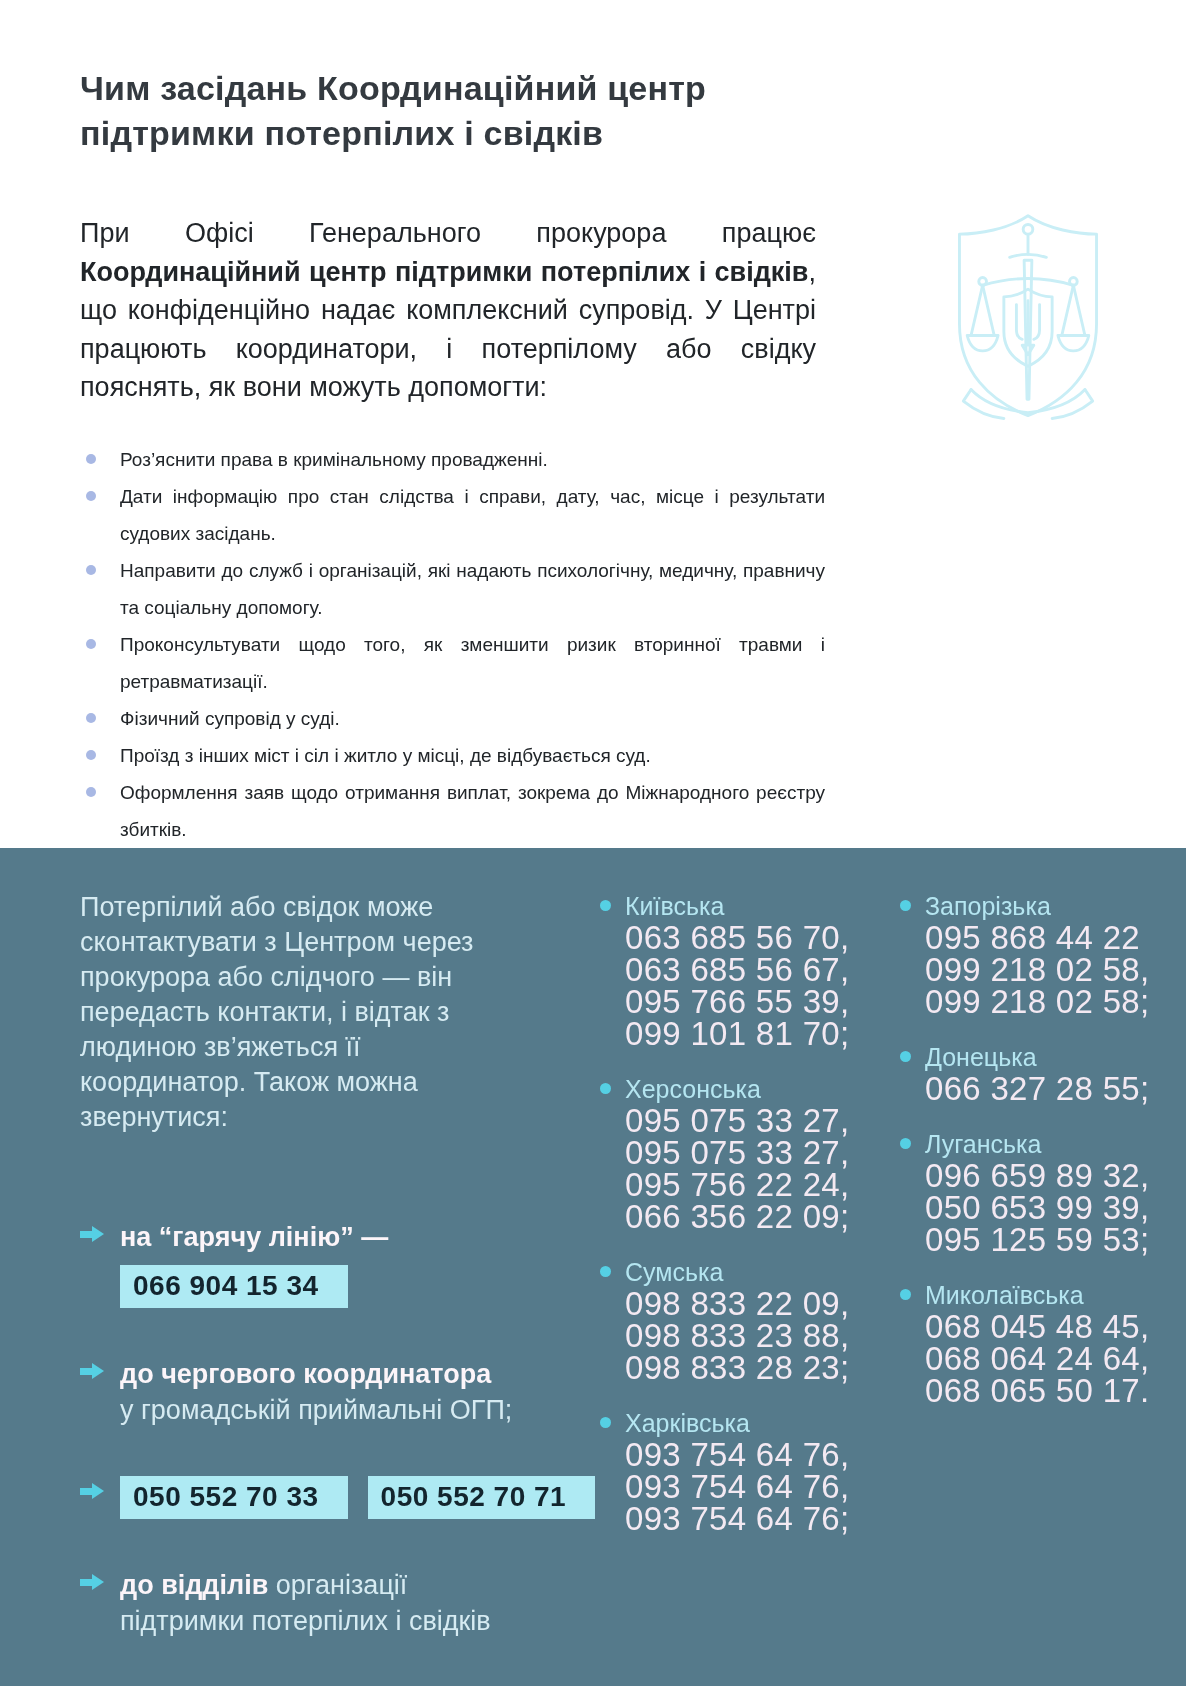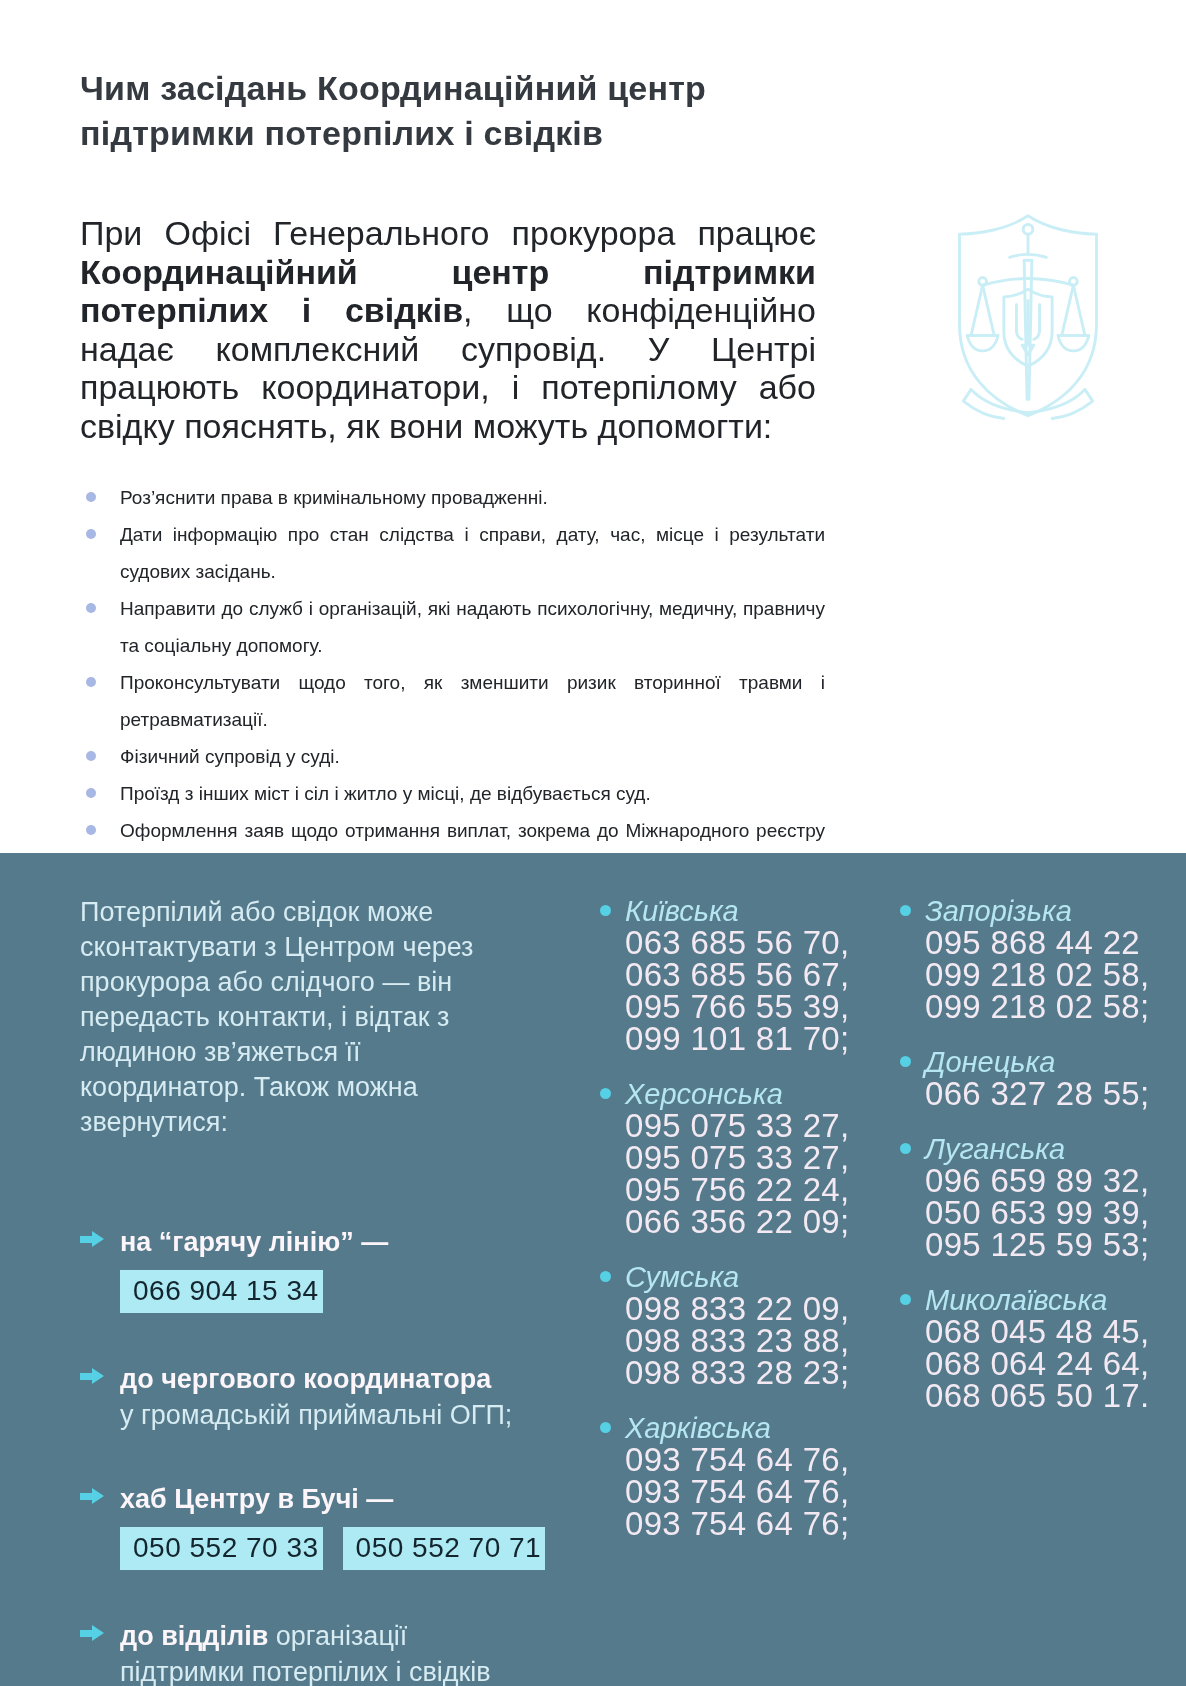--- a/index.html
+++ b/index.html
@@ -39,21 +39,21 @@
     font-size:34px;
     line-height:45px;
     font-weight:700;
     color:var(--title-text);
     letter-spacing:.2px;
     width:790px;
   }
   .lead{
     margin-top:58px;
     width:736px;
-    font-size:34px;
+    font-size:27px;
     line-height:38.5px;
     text-align:justify;
   }
   .lead b{font-weight:700;}
   .emblem{
     position:absolute;
     top:210px;
     right:72px;
     width:172px;
     height:222px;
@@ -130,37 +130,36 @@
     border-bottom:8px solid transparent;
   }
   .ch-line{font-size:27px;line-height:36px;}
   .ch-bold{font-weight:700;color:var(--white-bold);}
   .ch-light{color:var(--light-text);font-weight:400;}
   .hl-row{display:flex;gap:20px;margin-top:10px;}
   .hl{
     display:inline-block;
     background:var(--highlight-bg);
     color:var(--highlight-text);
-    font-weight:400;
+    font-weight:700;
     font-size:28px;
     line-height:34px;
-    padding:4px 4px 5px 13px;
+    padding:4px 29px 5px 13px;
     letter-spacing:.5px;
     white-space:nowrap;
     text-align:center;
   }
 
   .region{
     position:relative;
     padding-left:25px;
     margin-bottom:23px;
   }
   .region-name{
-    font-style:italic;
-    font-size:29px;
+    font-size:25px;
     line-height:32px;
     color:var(--region-name);
   }
   .region .dot{
     position:absolute;
     left:0;
     top:10px;
     width:11px;
     height:11px;
     border-radius:50%;
@@ -242,21 +241,20 @@
       </div>
 
       <div class="channel">
         <span class="arrow"></span>
         <div class="ch-line"><span class="ch-bold">до чергового координатора</span></div>
         <div class="ch-line ch-light">у громадській приймальні ОГП;</div>
       </div>
 
       <div class="channel">
         <span class="arrow"></span>
-        <div class="ch-line"><span class="ch-bold">хаб Центру в Бучі —</span></div>
         <div class="hl-row">
           <span class="hl">050 552 70 33</span>
           <span class="hl">050 552 70 71</span>
         </div>
       </div>
 
       <div class="channel">
         <span class="arrow"></span>
         <div class="ch-line"><span class="ch-bold">до відділів</span> <span class="ch-light">організації</span></div>
         <div class="ch-line ch-light">підтримки потерпілих і свідків</div>

